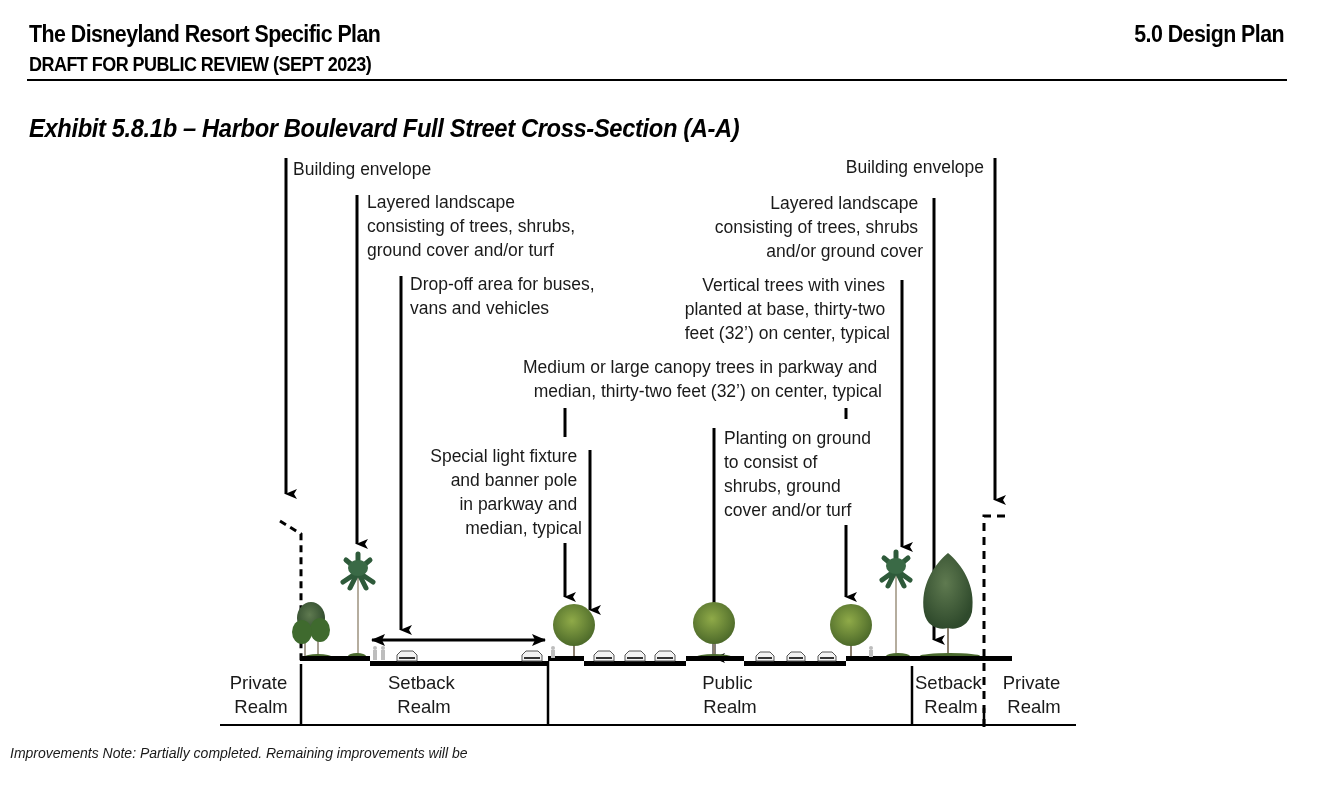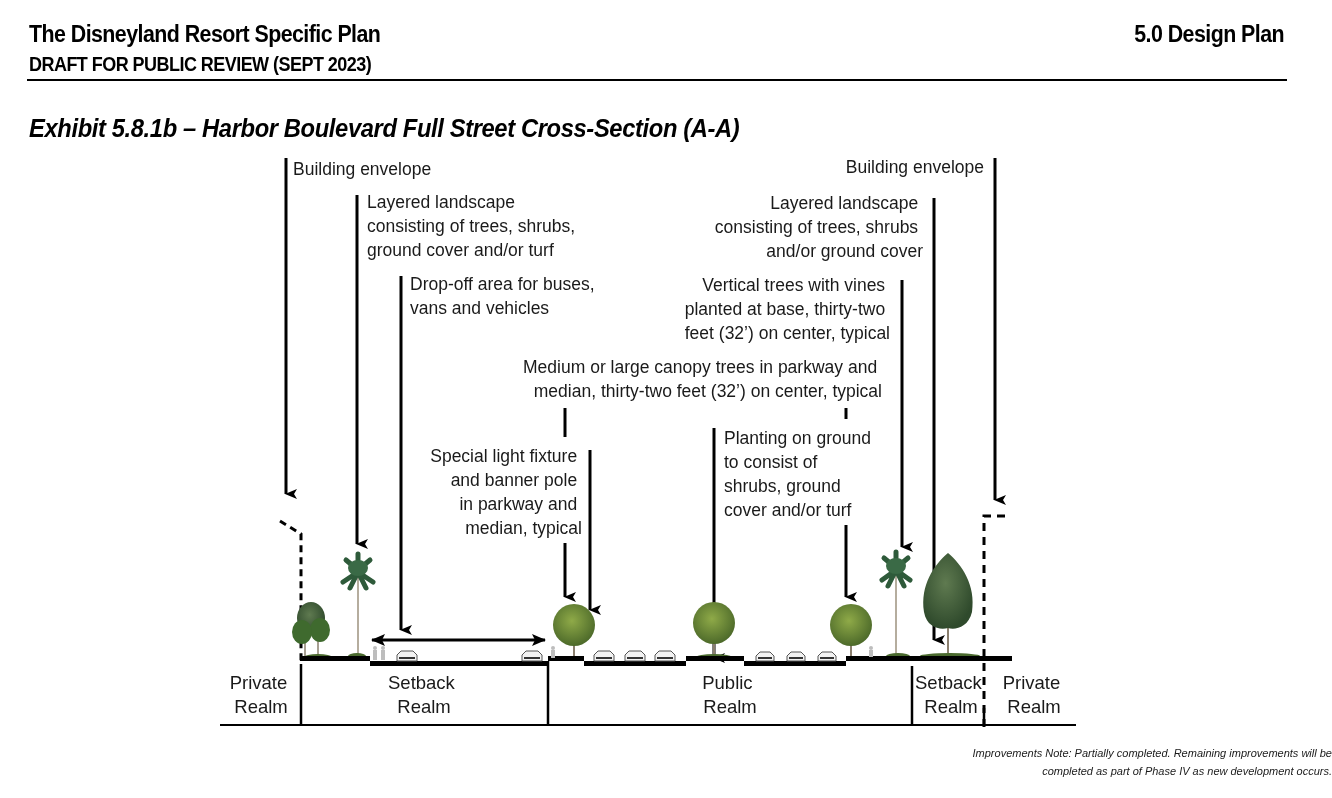--- a/index.html
+++ b/index.html
@@ -5,21 +5,21 @@
   html, body { margin:0; padding:0; background:#ffffff; }
   body { width:1332px; height:798px; position:relative; overflow:hidden; font-family:"Liberation Sans", sans-serif; color:#000; }
   .hdr-title { position:absolute; left:29px; top:21px; font-size:23px; font-weight:bold; letter-spacing:-0.6px; transform:scaleX(0.93); transform-origin:left top; }
   .hdr-sub { position:absolute; left:29px; top:53px; font-size:20px; font-weight:bold; letter-spacing:-0.6px; transform:scaleX(0.9); transform-origin:left top; }
   .hdr-section { position:absolute; right:48px; top:21px; font-size:23px; font-weight:bold; letter-spacing:-0.6px; transform:scaleX(0.93); transform-origin:right top; }
   .hdr-rule { position:absolute; left:27px; top:79px; width:1260px; height:2px; background:#000; }
   .exhibit { position:absolute; left:29px; top:114px; font-size:25px; font-weight:bold; font-style:italic; letter-spacing:-0.4px; transform:scaleX(0.95); transform-origin:left top; }
   svg.diagram { position:absolute; left:0; top:0; }
   .lbl { font-family:"Liberation Sans", sans-serif; font-size:17.5px; fill:#1a1a1a; }
   .realm { font-family:"Liberation Sans", sans-serif; font-size:18.5px; fill:#1a1a1a; }
-  .note { position:absolute; left:0; width:1332px; text-align:right; top:744px; font-size:11px; font-style:italic; line-height:18px; color:#1a1a1a; padding-left:10px; box-sizing:border-box; }
+  .note { position:absolute; left:0; width:1332px; text-align:left; top:744px; font-size:14px; font-style:italic; line-height:18px; color:#1a1a1a; padding-left:10px; box-sizing:border-box; }
 </style>
 </head>
 <body>
 
 <div class="hdr-title">The Disneyland Resort Specific Plan</div>
 <div class="hdr-sub">DRAFT FOR PUBLIC REVIEW (SEPT 2023)</div>
 <div class="hdr-section">5.0 Design Plan</div>
 <div class="hdr-rule"></div>
 <div class="exhibit">Exhibit 5.8.1b – Harbor Boulevard Full Street Cross-Section (A-A)</div>
 
@@ -237,14 +237,13 @@
     </text>
     <text class="realm" text-anchor="middle">
       <tspan x="1034" y="689">Private</tspan>
       <tspan x="1034" y="713">Realm</tspan>
     </text>
   </g>
 </svg>
 
 <div class="note">
   <div>Improvements Note: Partially completed. Remaining improvements will be</div>
-  <div>completed as part of Phase IV as new development occurs.</div>
 </div>
 
 </body></html>

